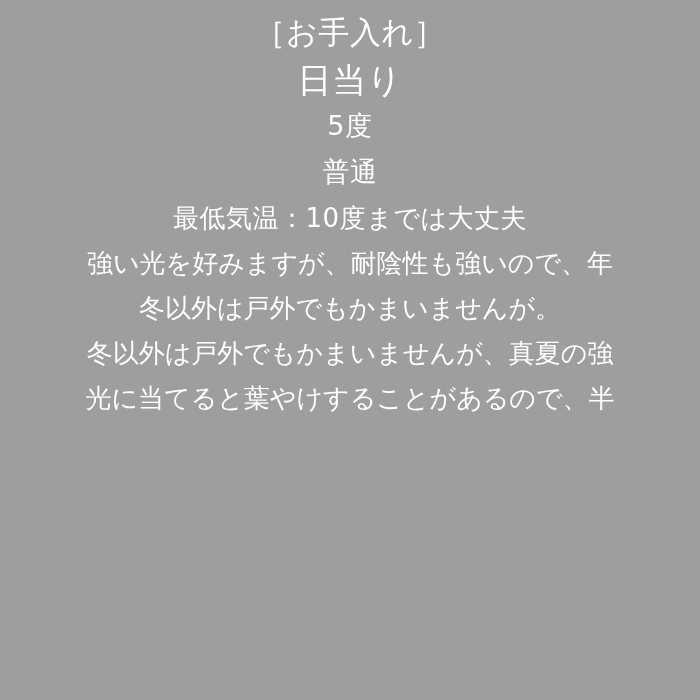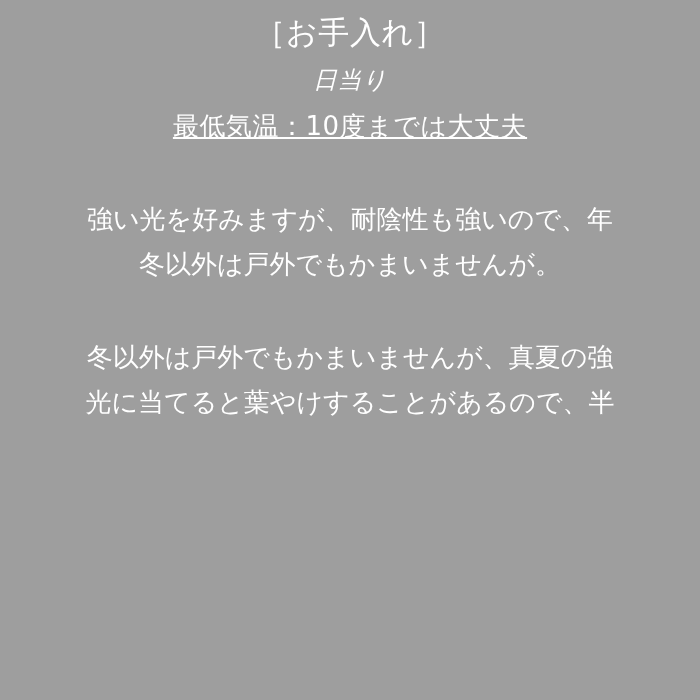--- a/index.html
+++ b/index.html
@@ -32,56 +32,55 @@
     color: #ffffff;
     letter-spacing: 0.02em;
     font-weight: 400;
   }
   .heading {
     font-size: 31px;
     line-height: 45px;
     margin-bottom: 2px;
   }
   .label {
-    font-size: 24px;
+    font-size: 34px;
     line-height: 46px;
-    font-style: italic;
   }
   .value {
     font-size: 27px;
     line-height: 46px;
   }
   .note {
     font-size: 26px;
     line-height: 46px;
-    text-decoration: underline;
   }
   .para {
     font-size: 26px;
     line-height: 45px;
     width: 100%;
     text-align: center;
-    margin-top: 48px;
   }
   .para .para-line {
     display: block;
     width: 100%;
     text-align: center;
   }
 </style>
 </head>
 <body style="background: rgb(158, 158, 158);">
 
 <div class="care-sheet" style="color: rgb(255, 255, 255);">
 
   <div class="line heading">［お手入れ］</div>
 
   <div class="line label">日当り</div>
 
+  <div class="line value">5度</div>
 
+  <div class="line value">普通</div>
 
   <div class="line note">最低気温：10度までは大丈夫</div>
 
   <div class="para">
     <span class="para-line">強い光を好みますが、耐陰性も強いので、年</span>
     <span class="para-line">冬以外は戸外でもかまいませんが。</span>
   </div>
 
   <div class="para">
     <span class="para-line">冬以外は戸外でもかまいませんが、真夏の強</span>

